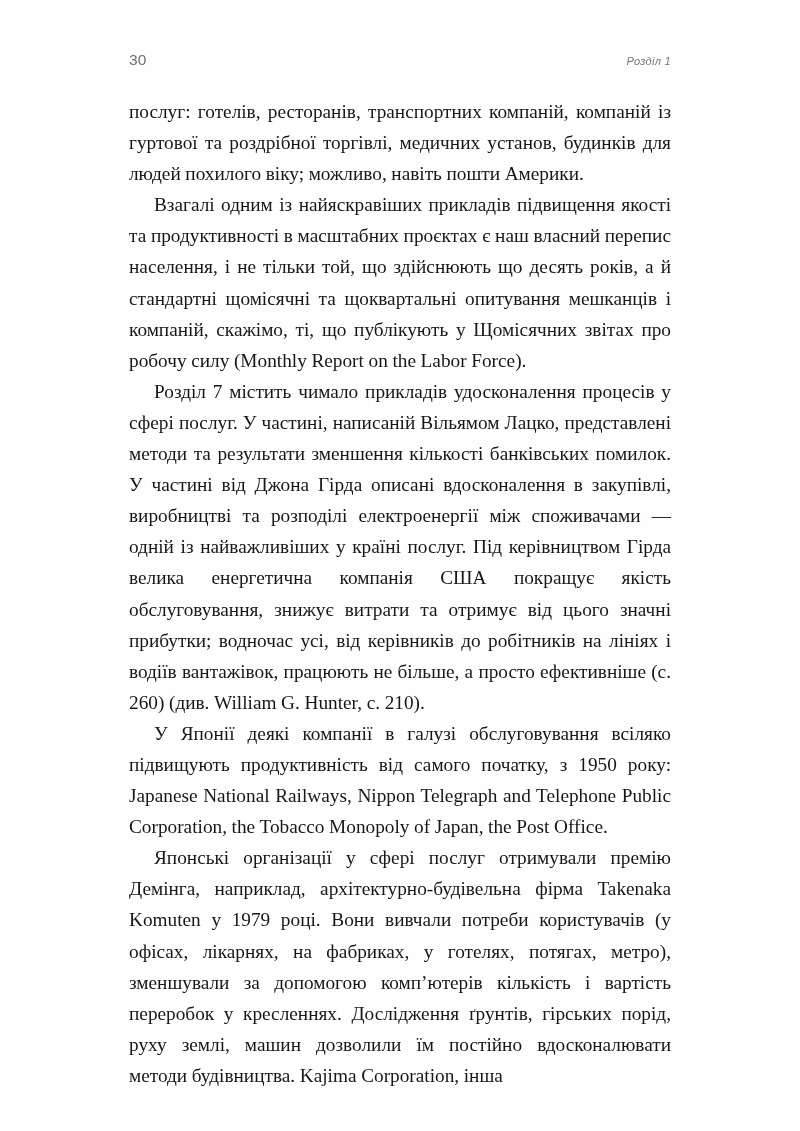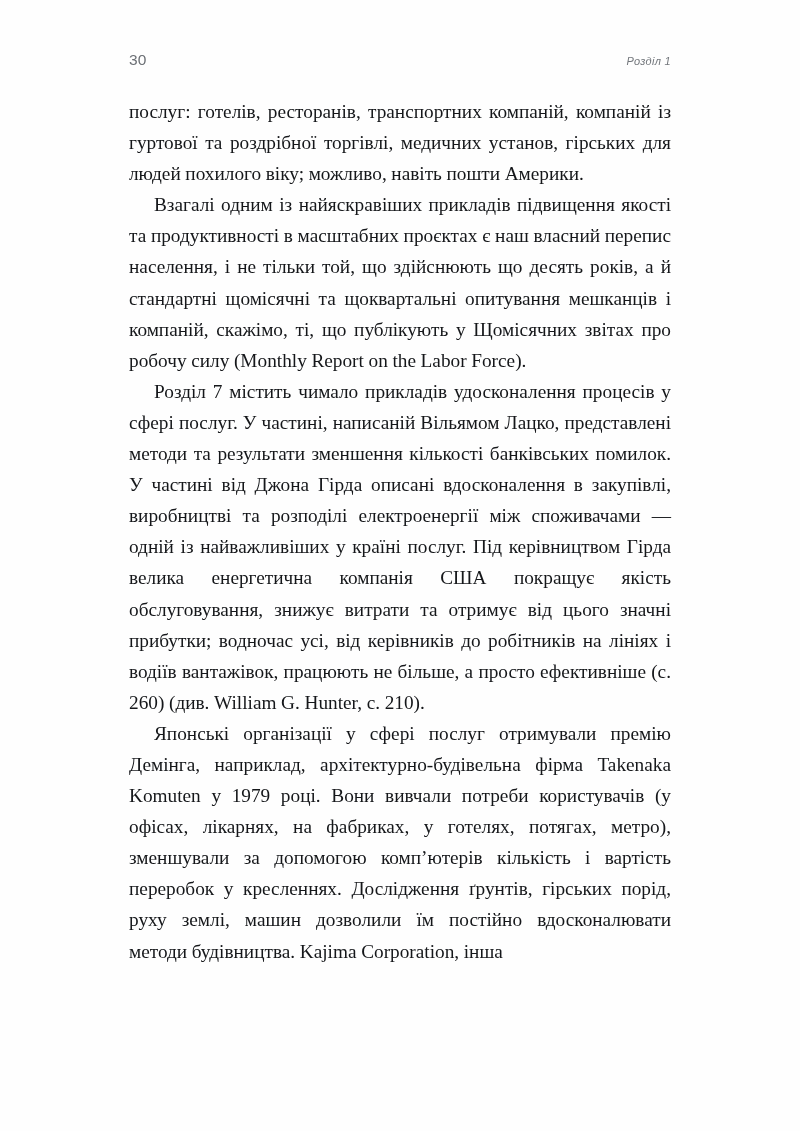--- a/index.html
+++ b/index.html
@@ -75,19 +75,20 @@
 <body>
 
 <div class="page">
 
   <div class="running-head">
     <span class="folio">30</span>
     <span class="chapter-label">Розділ 1</span>
   </div>
 
   <div class="textblock">
-    <p class="para">послуг: готелів, ресторанів, транспортних компаній, компаній із гуртової та роздрібної торгівлі, медичних установ, гірських для людей похилого віку; можливо, навіть пошти Америки.</p>
+    <p class="para">послуг: готелів, ресторанів, транспортних компаній, компаній із гуртової та роздрібної торгівлі, медичних установ, будинків для людей похилого віку; можливо, навіть пошти Америки.</p>
     <p class="para indent">Взагалі одним із найяскравіших прикладів підвищення якості та продуктивності в масштабних проєктах є наш власний перепис населення, і не тільки той, що здійснюють що десять років, а й стандартні щомісячні та щоквартальні опитування мешканців і компаній, скажімо, ті, що публікують у Щомісячних звітах про робочу силу (Monthly Report on the Labor Force).</p>
     <p class="para indent">Розділ 7 містить чимало прикладів удосконалення процесів у сфері послуг. У частині, написаній Вільямом Лацко, представлені методи та результати зменшення кількості банківських помилок. У частині від Джона Гірда описані вдосконалення в закупівлі, виробництві та розподілі електроенергії між споживачами — одній із найважливіших у країні послуг. Під керівництвом Гірда велика енергетична компанія США покращує якість обслуговування, знижує витрати та отримує від цього значні прибутки; водночас усі, від керівників до робітників на лініях і водіїв вантажівок, працюють не більше, а просто ефективніше (с. 260) (див. William G. Hunter, с. 210).</p>
+    <p class="para indent">У Японії деякі компанії в галузі обслуговування всіляко підвищують продуктивність від самого початку, з 1950 року: Japanese National Railways, Nippon Telegraph and Telephone Public Corporation, the Tobacco Monopoly of Japan, the Post Office.</p>
     <p class="para indent">Японські організації у сфері послуг отримували премію Демінга, наприклад, архітектурно-будівельна фірма Takenaka Komuten у 1979 році. Вони вивчали потреби користувачів (у офісах, лікарнях, на фабриках, у готелях, потягах, метро), зменшували за допомогою комп’ютерів кількість і вартість переробок у кресленнях. Дослідження ґрунтів, гірських порід, руху землі, машин дозволили їм постійно вдосконалювати методи будівництва. Kajima Corporation, інша</p>
   </div>
 
 </div>
 
 </body></html>

